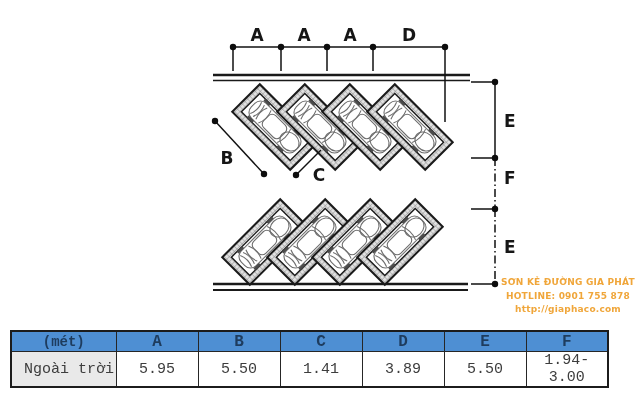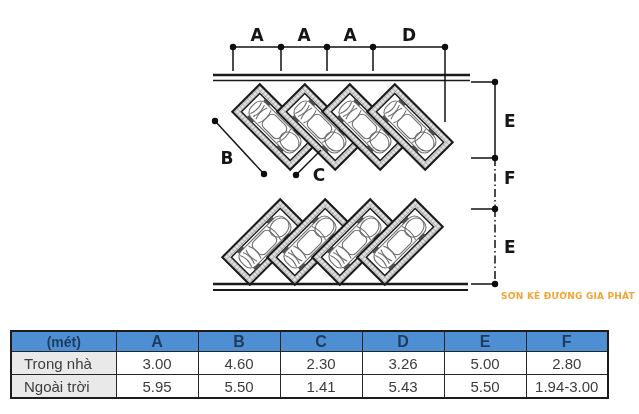--- a/index.html
+++ b/index.html
@@ -6,29 +6,29 @@
   body{
     width:639px;height:414px;position:relative;background:#ffffff;
     font-family:"Liberation Sans",sans-serif;overflow:hidden;
   }
   svg.diagram{position:absolute;left:0;top:0;}
   .dim-label{
     font-family:"DejaVu Sans",sans-serif;font-weight:bold;
     font-size:17px;fill:#161616;
   }
   .watermark{
-    position:absolute;left:497px;top:290px;width:142px;text-align:center;
+    position:absolute;left:497px;top:276px;width:142px;text-align:center;
     font-family:"DejaVu Sans",sans-serif;font-weight:bold;
     color:var(--wm-color,#f0a63a);line-height:13.5px;
   }
   .watermark .wl{font-size:9px;letter-spacing:.2px;white-space:nowrap;}
 
   table.dims{
     position:absolute;left:10px;top:330px;border-collapse:collapse;
-    table-layout:fixed;font-family:Liberation Sans, sans-serif;
+    table-layout:fixed;font-family:Liberation Mono, monospace;
     border:2.2px solid #1c1c1c;
   }
   .dims th,.dims td{border:1.7px solid #262626;padding:0;}
   .dims th{
     background:var(--header-bg,#4e8fd3);color:var(--header-text,#1e3c5e);
     font-size:16px;font-weight:bold;height:19px;text-align:center;
   }
   .dims th.unit{font-size:14px;}
   .dims td{
     height:22px;text-align:center;font-size:15px;
@@ -142,20 +142,22 @@
 
   <g>
     <line x1="296" y1="175" x2="321" y2="150" stroke="#111111" stroke-width="1.4"></line>
     <circle cx="296" cy="175" r="3.2" fill="#0d0d0d"></circle>
   </g>
   <text class="dim-label" x="319" y="181" text-anchor="middle">C</text>
 </svg>
 
 <div class="watermark">
   <div class="wl">SƠN KẺ ĐƯỜNG GIA PHÁT</div>
+  <div class="wl">HOTLINE: 0901 755 878</div>
+  <div class="wl">http://giaphaco.com</div>
 </div>
 
 <table class="dims">
   <colgroup>
     <col style="width:105px">
     <col style="width:82px">
       <col style="width:82px">
       <col style="width:82px">
     <col style="width:82px">
       <col style="width:82px">
@@ -167,31 +169,22 @@
         <th>A</th>
         <th>B</th>
         <th>C</th>
         <th>D</th>
         <th>E</th>
         <th>F</th>
       </tr>
   </thead>
   <tbody>
       <tr>
-        <td class="rlabel">Trong nhà</td>
-        <td>3.00</td>
-        <td>4.60</td>
-        <td>2.30</td>
-        <td>3.26</td>
-        <td>5.00</td>
-        <td>2.80</td>
-      </tr>
-      <tr>
         <td class="rlabel">Ngoài trời</td>
         <td>5.95</td>
         <td>5.50</td>
         <td>1.41</td>
-        <td>5.43</td>
+        <td>3.89</td>
         <td>5.50</td>
         <td>1.94-3.00</td>
       </tr>
     </tbody>
 </table>
 
 </body></html>

